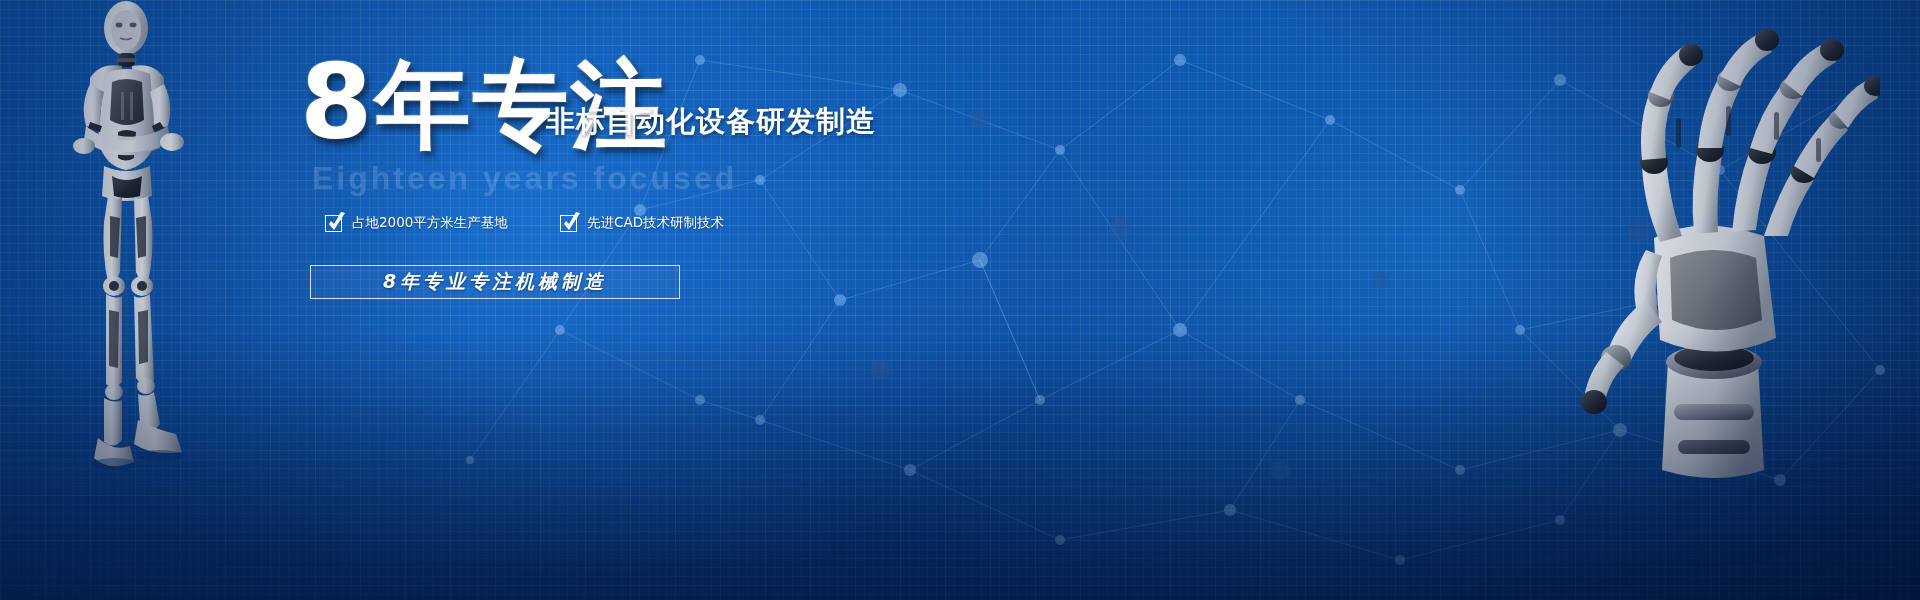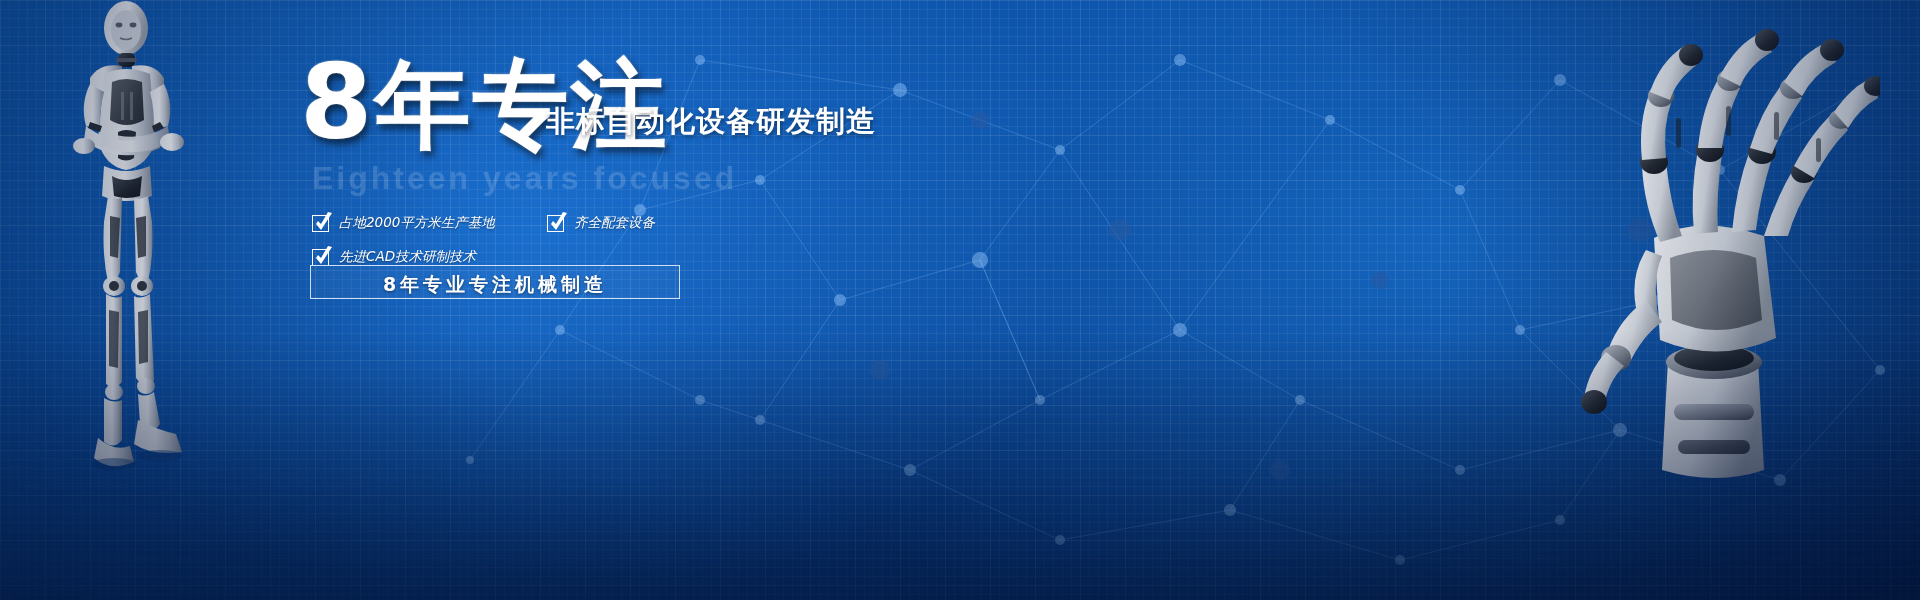--- a/index.html
+++ b/index.html
@@ -65,23 +65,23 @@
 
   .subline-en{
     position:absolute;left:12px;top:100px;
     font-size:32px;font-weight:bold;
     color:rgba(255,255,255,.155);
     letter-spacing:3px;white-space:nowrap;
     font-family:"Liberation Sans","DejaVu Sans",sans-serif;
   }
 
   .features{
-    position:absolute;left:12px;top:148px;
+    position:absolute;left:25px;top:148px;
     width:470px;
-    display:flex;flex-wrap:wrap;font-style:italic;
+    display:flex;flex-wrap:wrap;
   }
   .feature{
     width:50%;
     display:flex;align-items:center;
     height:30px;margin-bottom:4px;
   }
   .chk{
     position:relative;
     width:17px;height:17px;flex:0 0 17px;
     border:1.5px solid #ffffff;
@@ -92,22 +92,23 @@
   .feature-label{
     font-size:13.5px;color:#ffffff;white-space:nowrap;
     font-family:"DejaVu Sans","Liberation Sans",sans-serif;
     text-shadow:0 1px 2px rgba(0,0,0,.4);
   }
 
   .tagbox{
     position:absolute;left:10px;top:205px;
     width:368px;height:32px;
     border:1.5px solid #cfe0f5;
-    display:flex;align-items:flex-end;justify-content:center;
+    display:flex;align-items:center;justify-content:center;
     background:rgba(255,255,255,.03);
+    font-style:italic;
   }
   .tagbox-text{
     font-size:19px;font-weight:bold;color:#ffffff;
     letter-spacing:4px;white-space:nowrap;
     font-family:"DejaVu Sans","Liberation Sans",sans-serif;
     text-shadow:0 1px 3px rgba(0,0,0,.45);
   }
 
   
   .robot{
@@ -357,28 +358,20 @@
       <div class="feature">
         <span class="chk">
           <svg width="22" height="24" viewBox="0 0 22 24">
               <path d="M4 13 L9 19 L20 2 L16 1 L9 13 L6 10 Z" fill="#ffffff"></path>
             </svg>
         </span>
         <span class="feature-label">占地2000平方米生产基地</span>
       </div>
 
 
-      <div class="feature">
-        <span class="chk">
-          <svg width="22" height="24" viewBox="0 0 22 24">
-              <path d="M4 13 L9 19 L20 2 L16 1 L9 13 L6 10 Z" fill="#ffffff"></path>
-            </svg>
-        </span>
-        <span class="feature-label">齐全配套设备</span>
-      </div>
 
       <div class="feature">
         <span class="chk">
           <svg width="22" height="24" viewBox="0 0 22 24">
               <path d="M4 13 L9 19 L20 2 L16 1 L9 13 L6 10 Z" fill="#ffffff"></path>
             </svg>
         </span>
         <span class="feature-label">先进CAD技术研制技术</span>
       </div>
 

